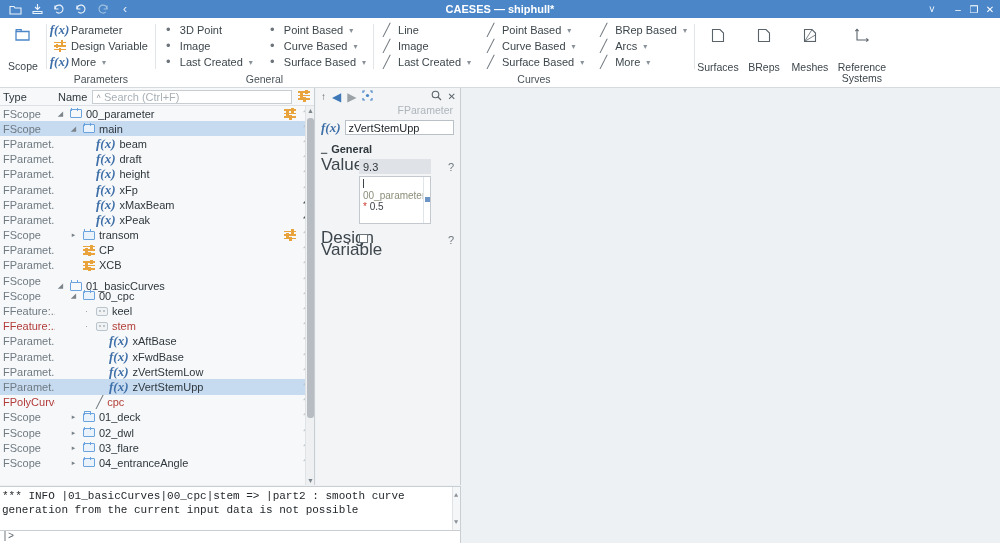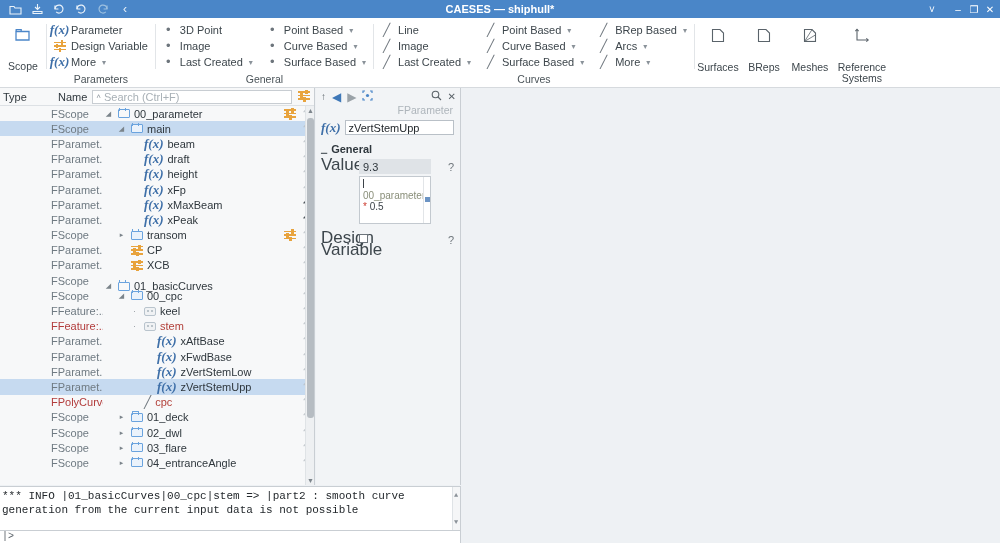--- a/index.html
+++ b/index.html
@@ -138,21 +138,21 @@
   }
   #search-box .caretup { color: #8f979e; font-size: 8px; padding: 0 3px 0 3px; }
   #search-box .ph { color: #a8b0b6; font-size: 11px; }
   .hdr-slider { padding: 0 4px; }
 
   #tree-body {
     flex: 1; overflow: hidden; position: relative;
   }
   .trow {
     height: 15.2px; display: flex; align-items: center;
-    font-size: 11px; white-space: nowrap; padding-left: 48px;
+    font-size: 11px; white-space: nowrap;
   }
   .trow.sel { background: #c6daf0; }
   .t-type { width: 55px; padding-left: 3px; color: #6f7a82; overflow: hidden; }
   .t-type.red { color: #b23c3c; }
   .t-name { flex: 1; display: flex; align-items: center; gap: 4px; overflow: hidden; }
   .t-q { width: 16px; text-align: center; color: #b9c0c6; font-size: 11px; }
   .t-q.bold { color: #4b5158; font-weight: bold; }
   .t-slider { width: 16px; display: flex; justify-content: center; }
   .twist {
     width: 11px; text-align: center; color: #7b848b; font-size: 7px;

